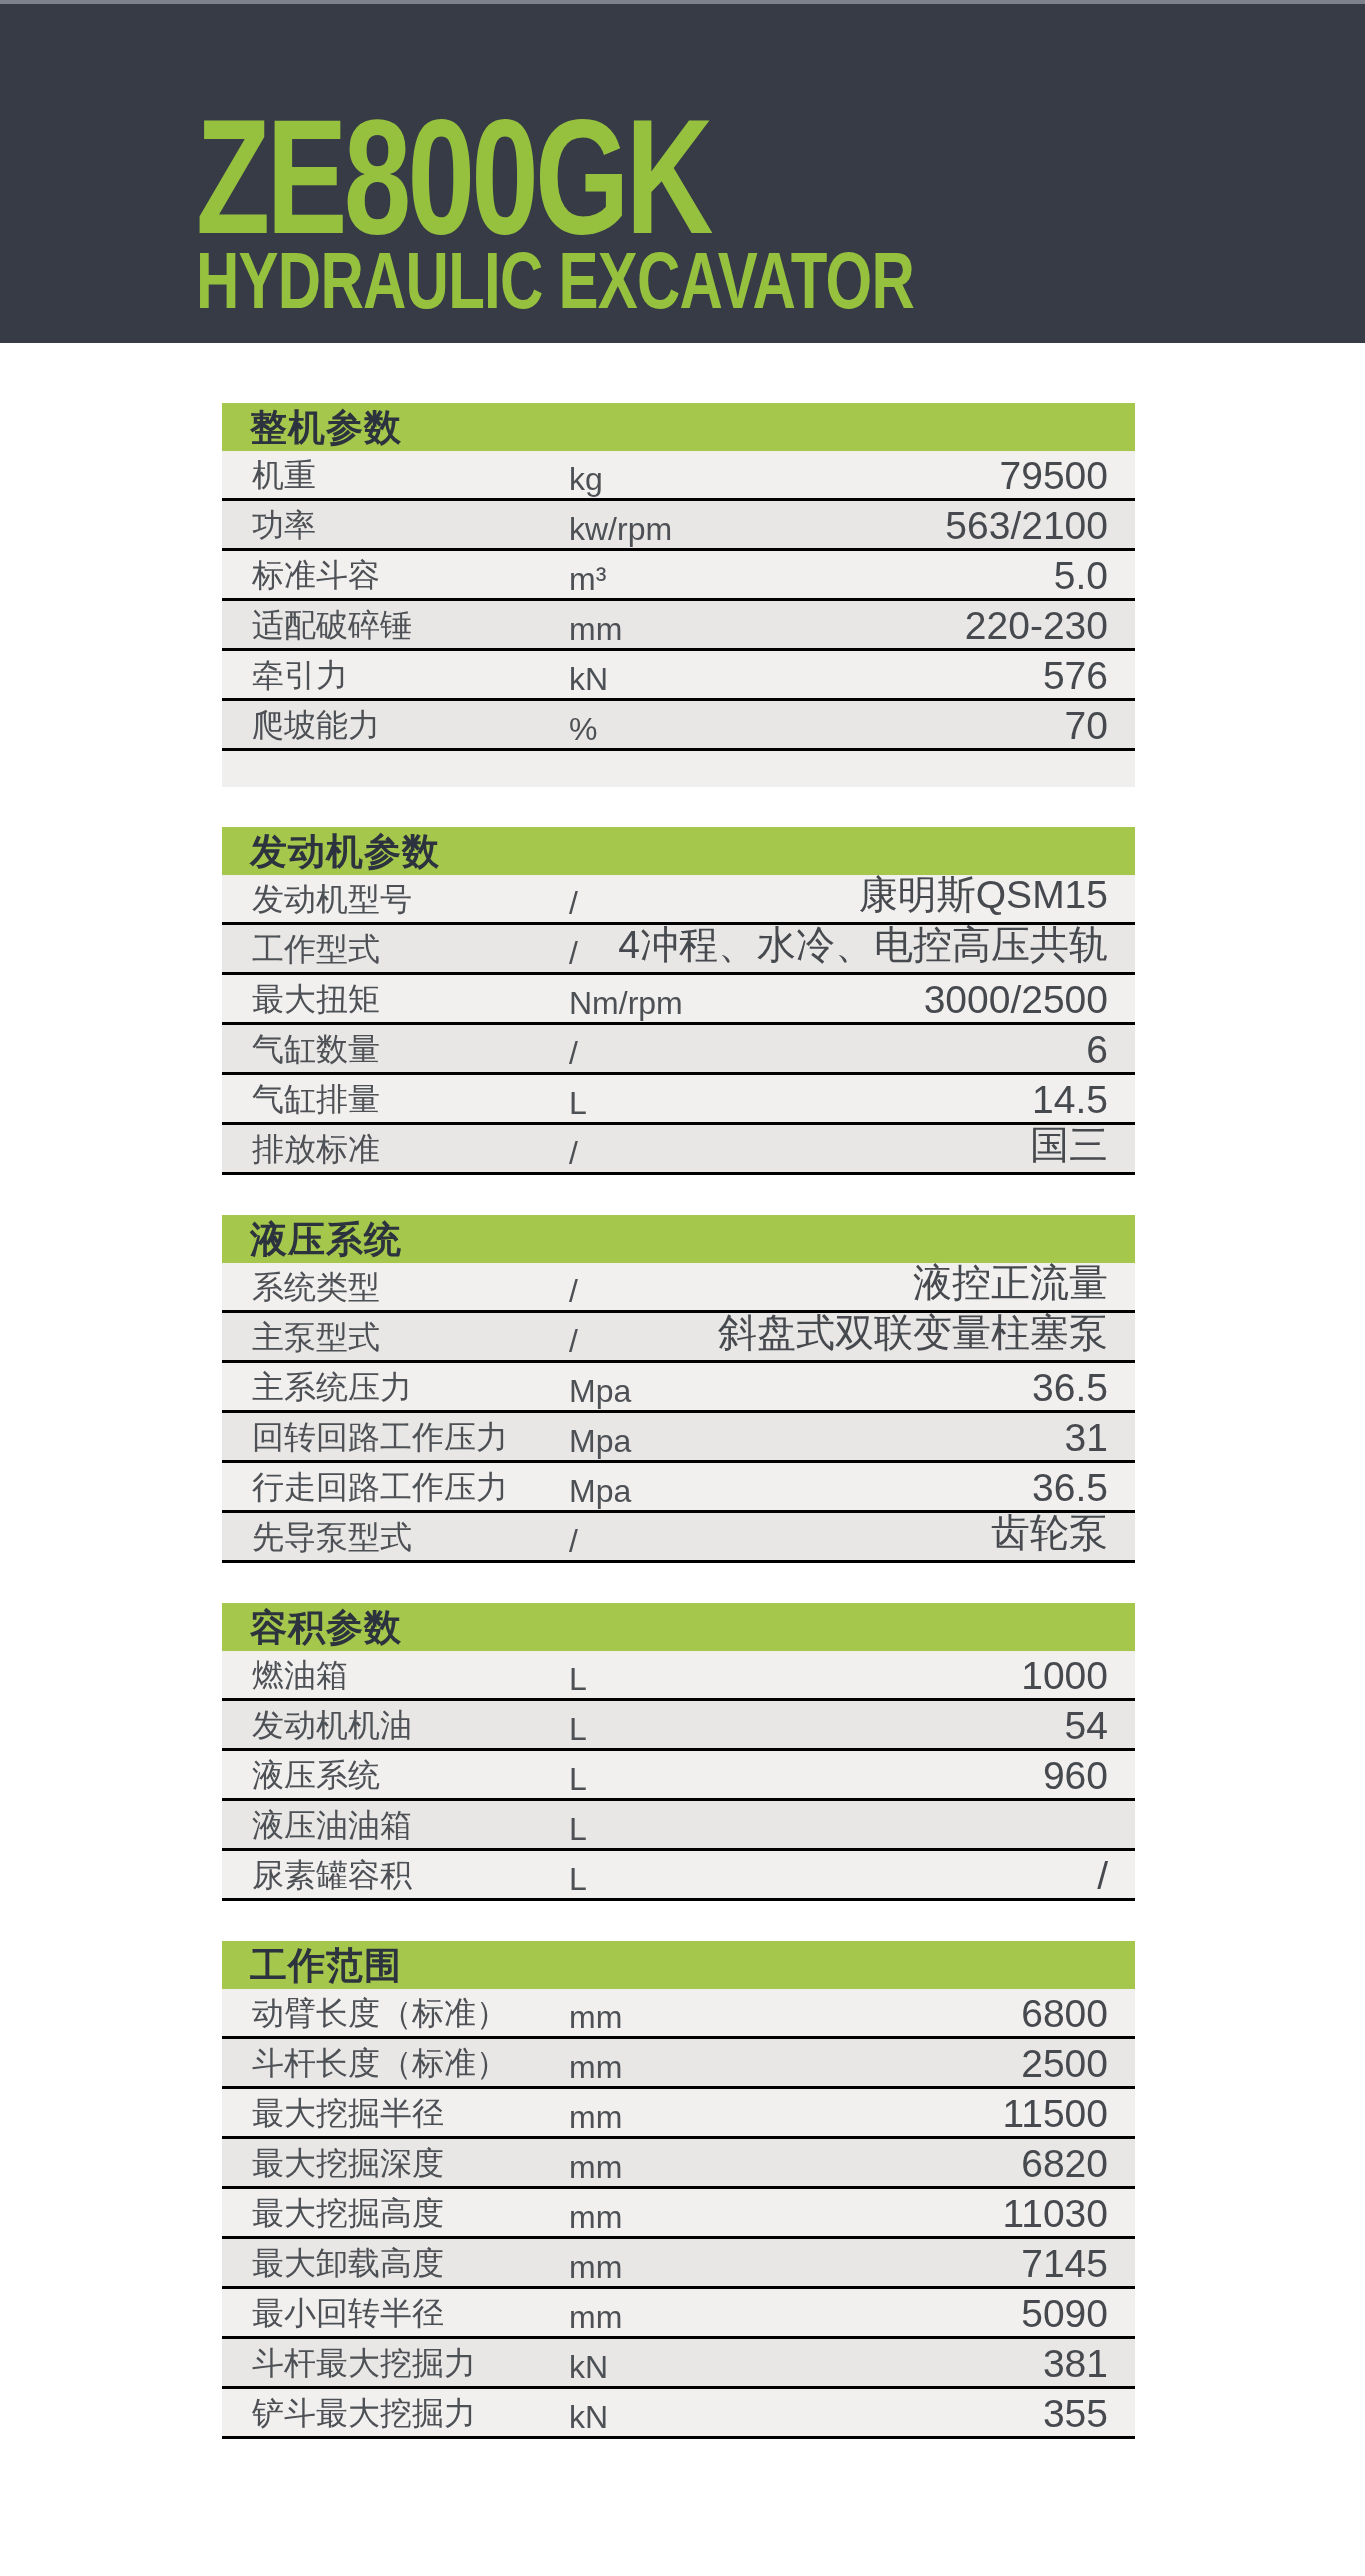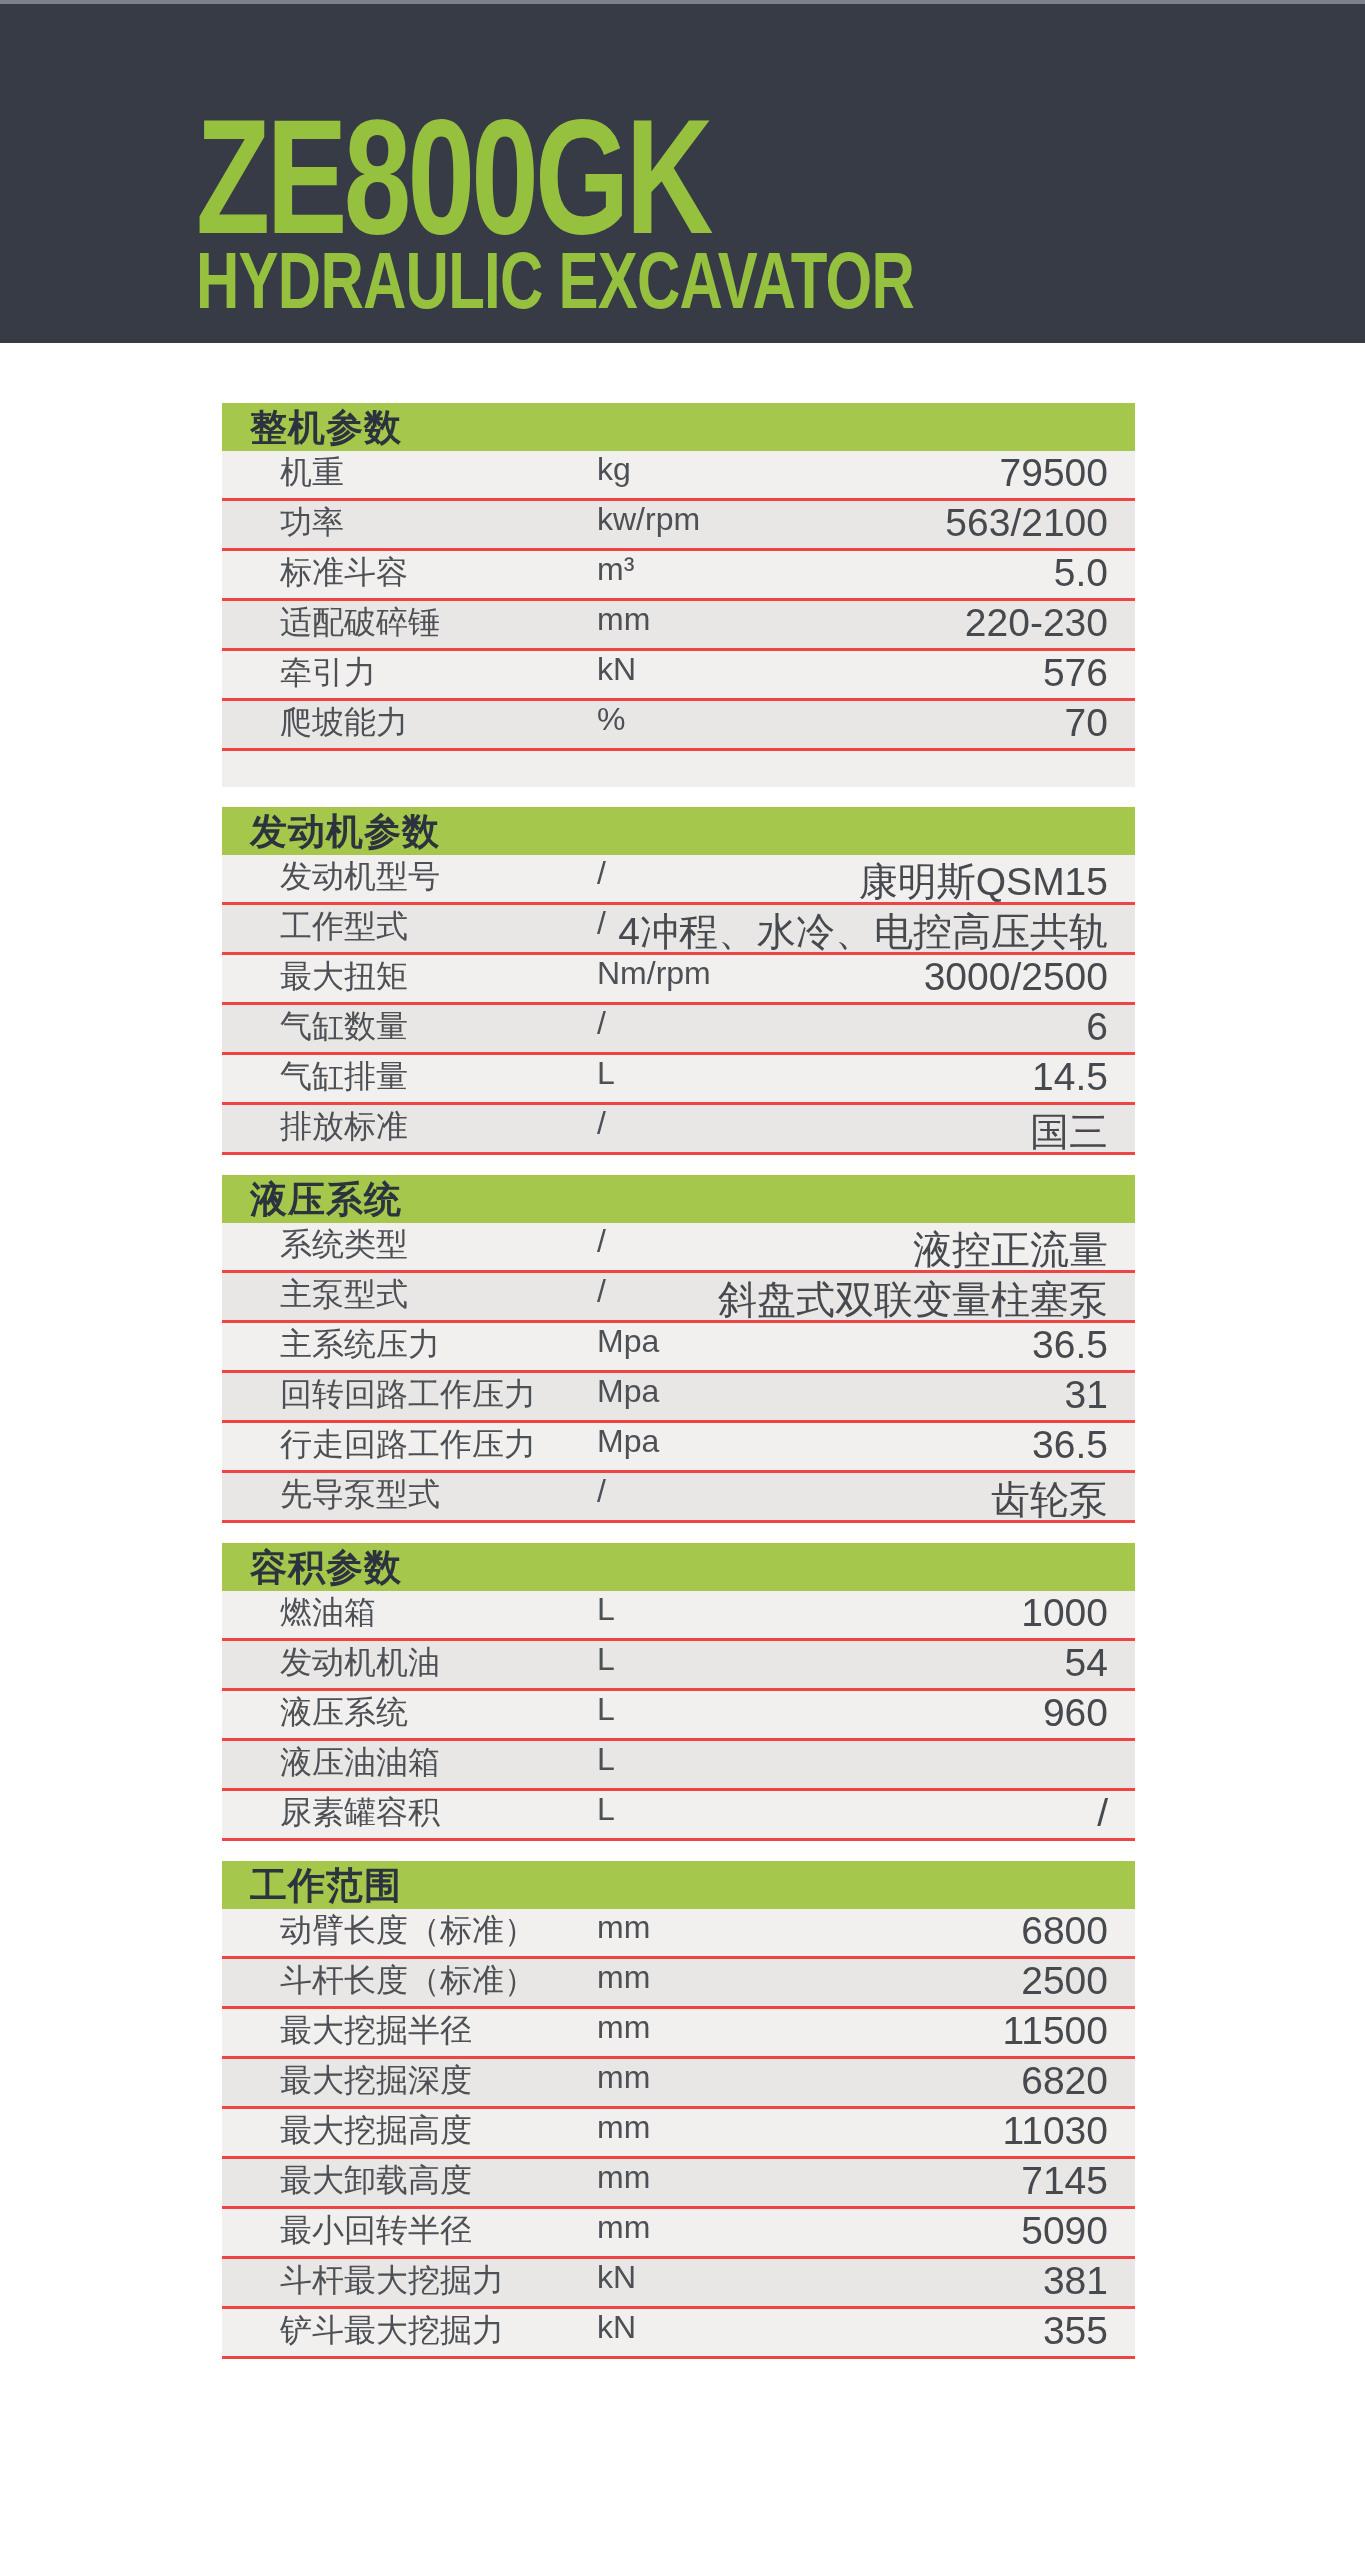--- a/index.html
+++ b/index.html
@@ -37,36 +37,35 @@
     color:#95c13e;
     transform:scaleX(0.75); transform-origin:left top;
     white-space:nowrap;
   }
 
   
   .content {
     position:absolute; left:222px; top:403px;
     width:913px;
   }
-  .spec-table { margin-bottom:20px; }
+  .spec-table { margin-bottom:40px; }
   .table-title {
     height:48px; line-height:50px;
     background:#a5c74b;
     color:#2d333e;
     font-size:37px; font-weight:bold;
     padding-left:28px;
     letter-spacing:1px;
   }
   .row {
-    display:flex; align-items:flex-start;
+    display:flex; align-items:flex-end;
     height:47px;
-    border-bottom:3px solid #ef4444;
+    border-bottom:3px solid #000000;
     font-size:32px;
     color:#4d5055;
-    padding-left:28px;
   }
   .row.light { background:#f1f0ee; }
   .row.dark  { background:#e8e7e5; }
   .cell { white-space:nowrap; }
   .cell.label { width:317px; padding-left:30px; flex:0 0 auto; }
   .cell.unit  { flex:0 0 auto; }
   .cell.value { flex:1 1 auto; text-align:right; padding-right:27px; font-size:39px; color:#46494e; }
   .empty-strip { height:36px; background:#f0efee; }
 </style>
 </head>

